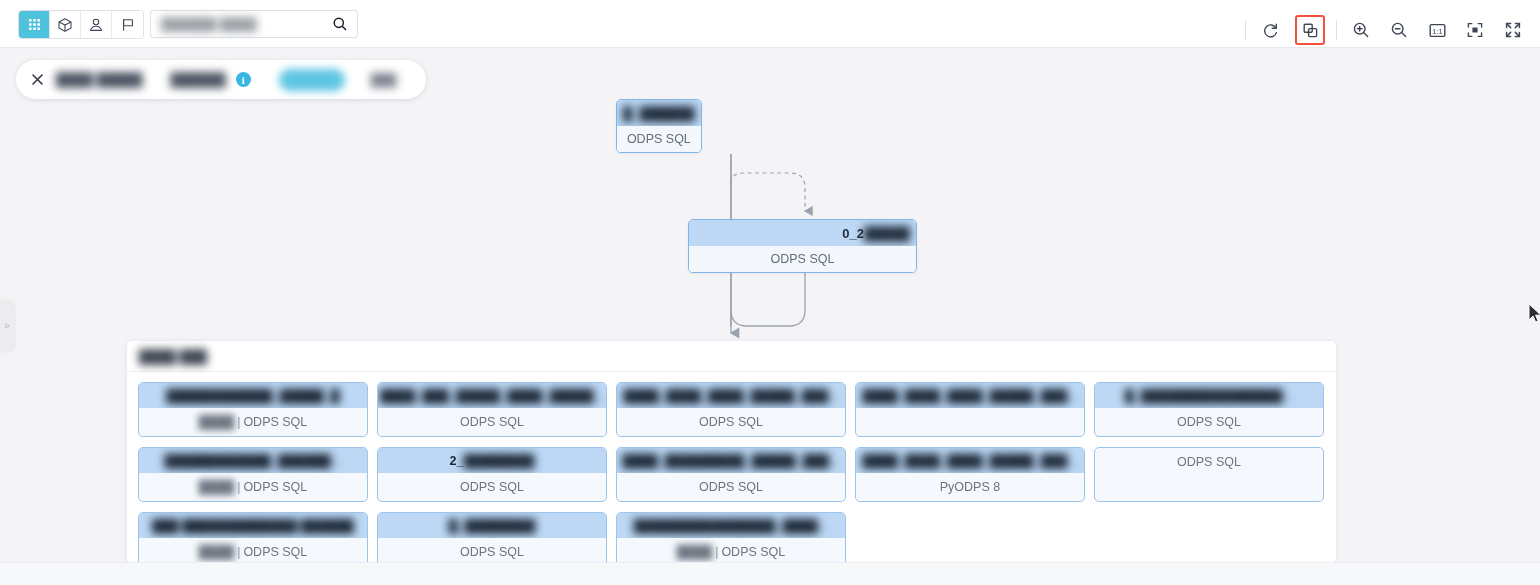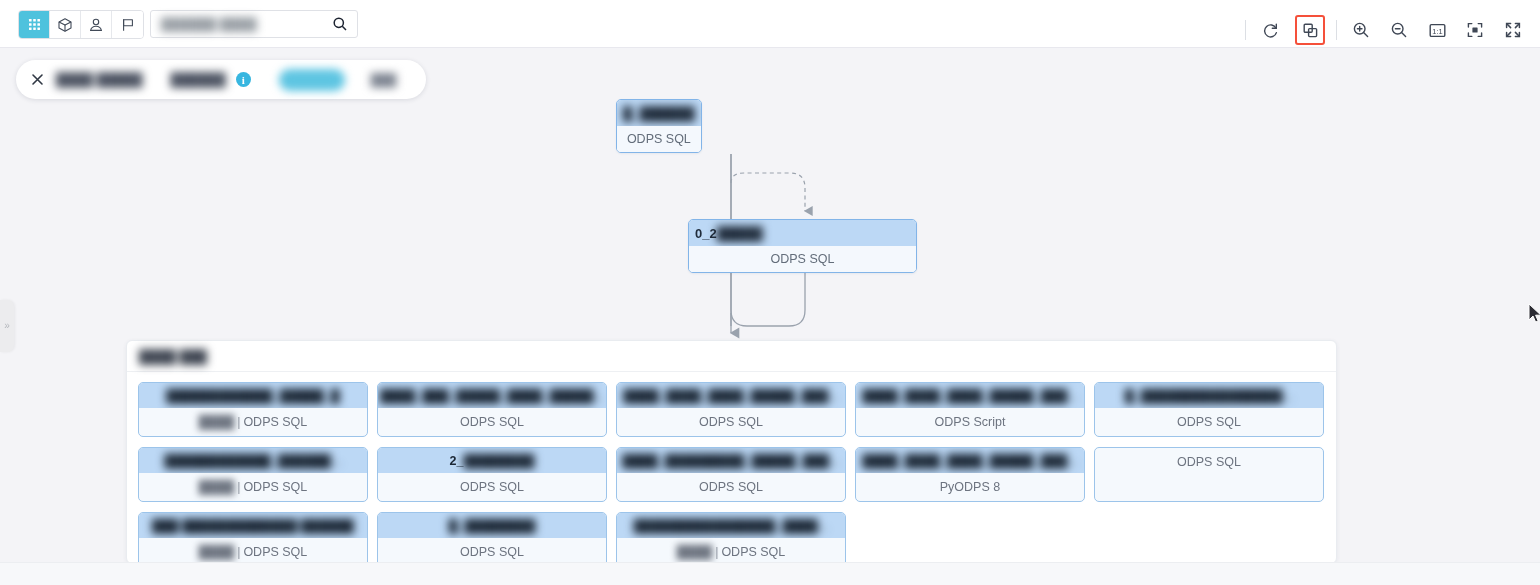--- a/index.html
+++ b/index.html
@@ -148,21 +148,21 @@
     border: 1px solid #82b4e8;
     border-radius: 5px;
     background: #f4f8fd;
     overflow: hidden;
     cursor: pointer;
     box-shadow: 0 1px 2px rgba(60,90,130,.08);
   }
   .node-head {
     background: #bcd8f5;
     height: 24px;
-    display: flex; align-items: center; justify-content: flex-start;
+    display: flex; align-items: center; justify-content: flex-end;
     font-size: 13px; color: #1f2b3a;
     overflow: hidden;
     white-space: nowrap;
     padding: 0 6px;
   }
   .node-body {
     height: 24px;
     display: flex; align-items: center; justify-content: center;
     font-size: 12.5px; color: #636d7a;
     background: #f4f8fd;
@@ -427,23 +427,20 @@
           </div>
         <div class="card-body">
           <span>ODPS SQL</span>
         </div>
       </div>
 
       <div class="card">
         <div class="card-head">
             <span class="blur">████_████_████_█████_███...</span>
           </div>
-        <div class="card-body">
-          <span>ODPS Script</span>
-        </div>
       </div>
 
       <div class="card">
         <div class="card-head">
             <span class="blur">█_████████████████...</span>
           </div>
         <div class="card-body">
           <span>ODPS SQL</span>
         </div>
       </div>

